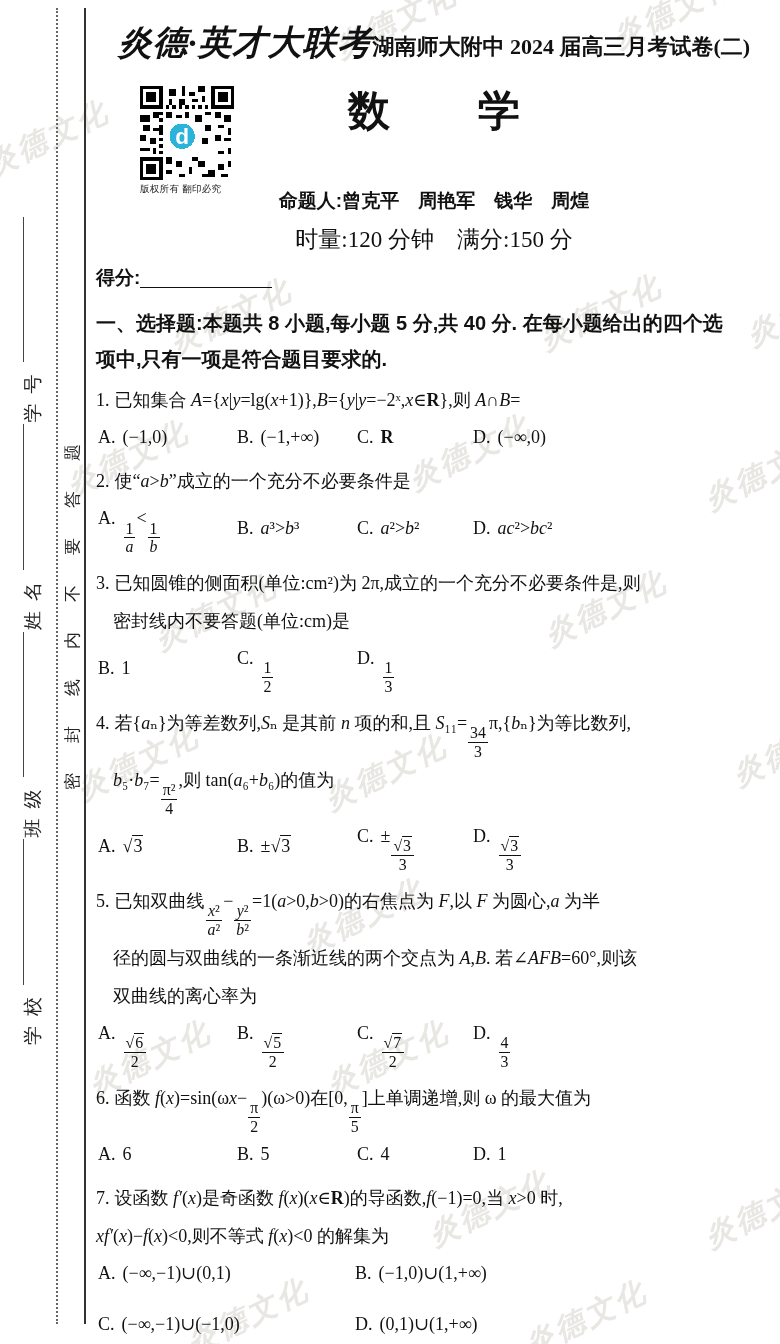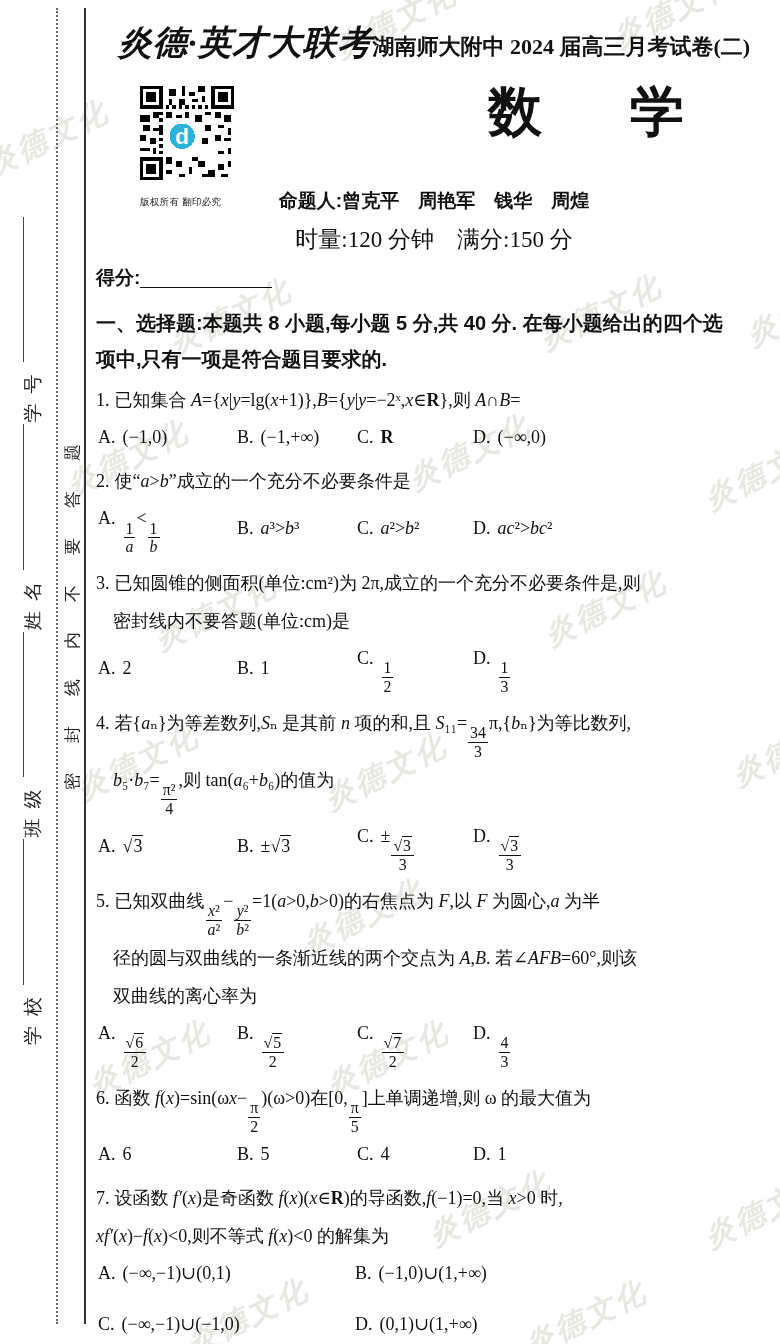--- a/index.html
+++ b/index.html
@@ -16,26 +16,26 @@
   .flabel{letter-spacing:10px;white-space:nowrap;}
   .fblank{flex:1 1 auto;min-width:70px;height:19px;border-top:1px solid #444;align-self:center;margin:0 2px;}
   .seal-strip{position:absolute;left:-128px;top:609px;width:400px;height:22px;
       transform:rotate(-90deg);text-align:center;font-size:17px;color:#222;
       letter-spacing:30px;text-indent:30px;white-space:nowrap;z-index:1;}
   
   .content{position:relative;margin-left:96px;width:676px;z-index:2;}
   .exam-title{margin:24px 0 0;text-align:center;white-space:nowrap;height:38px;line-height:38px;}
   .brand{font-size:34px;font-weight:bold;font-style:italic;letter-spacing:1px;}
   .rest{font-size:22px;margin-top:12px;}
-  .subject-title{margin-top:26px;height:46px;line-height:46px;text-align:right;
-      font-family:"Liberation Sans","DejaVu Sans",sans-serif;font-weight:bold;font-size:54px;
+  .subject-title{margin-top:26px;height:46px;line-height:46px;text-align:center;
+      font-family:"Liberation Sans","DejaVu Sans",sans-serif;font-weight:bold;font-size:42px;
       letter-spacing:88px;text-indent:88px;white-space:nowrap;}
   .qr-block{position:absolute;left:44px;top:62px;width:94px;z-index:3;}
   .qr-block svg{display:block;width:94px;height:94px;}
-  .copyright{font-size:9.5px;color:#222;margin-top:16px;white-space:nowrap;letter-spacing:0.3px;
+  .copyright{font-size:9.5px;color:#222;margin-top:3px;white-space:nowrap;letter-spacing:0.3px;
       font-family:"Liberation Sans","DejaVu Sans",sans-serif;}
   .setters{margin-top:54px;height:26px;line-height:26px;text-align:center;white-space:nowrap;
       font-family:"Liberation Sans","DejaVu Sans",sans-serif;font-weight:bold;font-size:19px;}
   .time-score{margin-top:14px;height:24px;line-height:24px;text-align:center;font-size:23px;white-space:nowrap;}
   .score-line{margin-top:12px;height:28px;line-height:28px;text-align:left;padding-right:14px;
       font-family:"Liberation Sans","DejaVu Sans",sans-serif;font-weight:bold;font-size:19px;}
   .score-blank{display:inline-block;width:132px;height:1.15em;border-bottom:1.6px solid #111;vertical-align:-4px;}
   .section-header{margin-top:13px;font-family:"Liberation Sans","DejaVu Sans",sans-serif;
       font-weight:bold;font-size:20px;line-height:36px;white-space:nowrap;}
   
@@ -220,21 +220,20 @@
         <span class="opt"><span class="olabel">B.</span><span class="math"><i>a</i>³&gt;<i>b</i>³</span></span>
         <span class="opt"><span class="olabel">C.</span><span class="math"><i>a</i>²&gt;<i>b</i>²</span></span>
         <span class="opt"><span class="olabel">D.</span><span class="math"><i>ac</i>²&gt;<i>bc</i>²</span></span>
       </div>
     </div>
 
     <div class="question">
       <div class="qline"><span class="qnum">3.</span><span class="math">已知圆锥的侧面积(单位:cm²)为 2π,成立的一个充分不必要条件是,则</span></div>
       <div class="qline indent"><span class="math">密封线内不要答题(单位:cm)是</span></div>
       <div class="options four">
-        <span class="opt"><span class="olabel">A.</span><span class="math">2</span></span>
         <span class="opt"><span class="olabel">B.</span><span class="math">1</span></span>
         <span class="opt"><span class="olabel">C.</span><span class="math"><span class="fr">
                 <span class="fn">1</span>
                 <span class="fd">2</span>
               </span></span></span>
         <span class="opt"><span class="olabel">D.</span><span class="math"><span class="fr">
                 <span class="fn">1</span>
                 <span class="fd">3</span>
               </span></span></span>
       </div>

